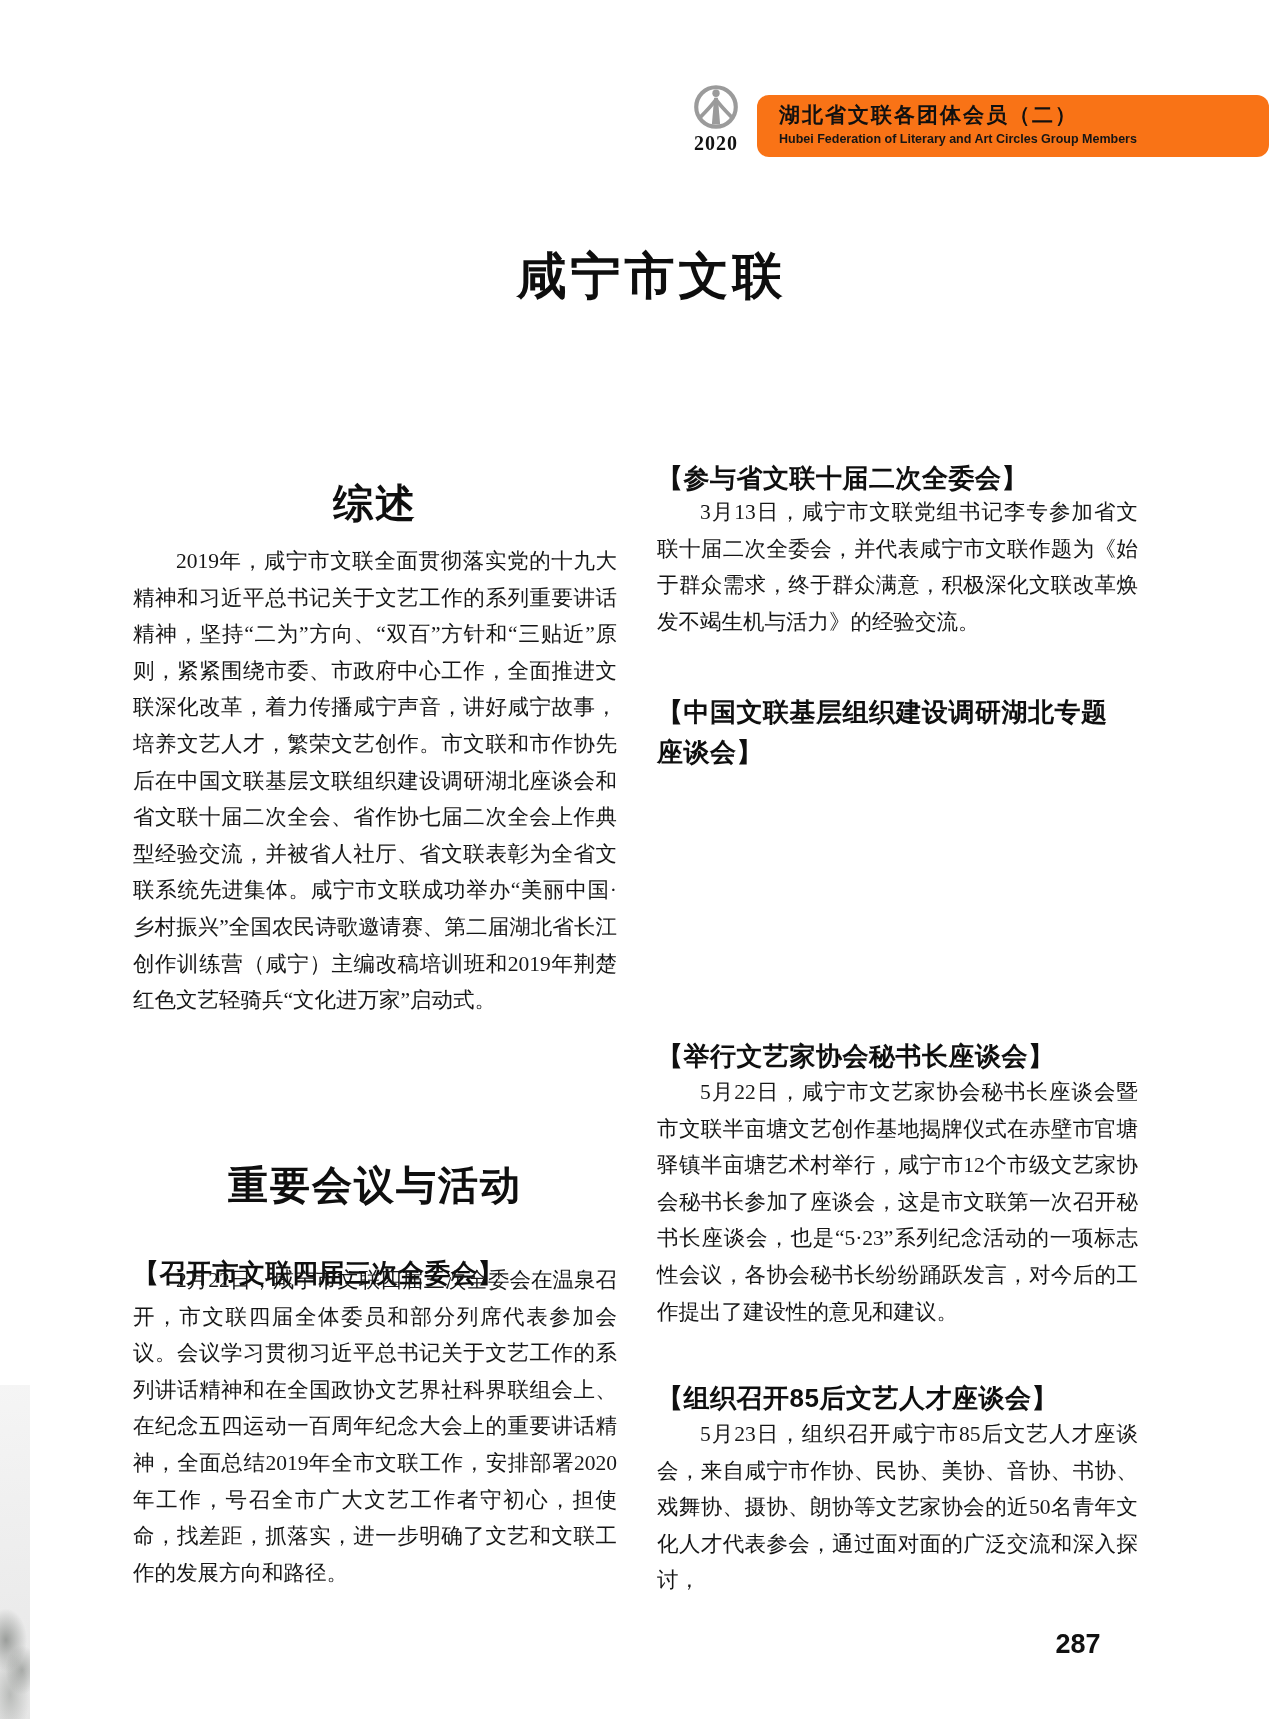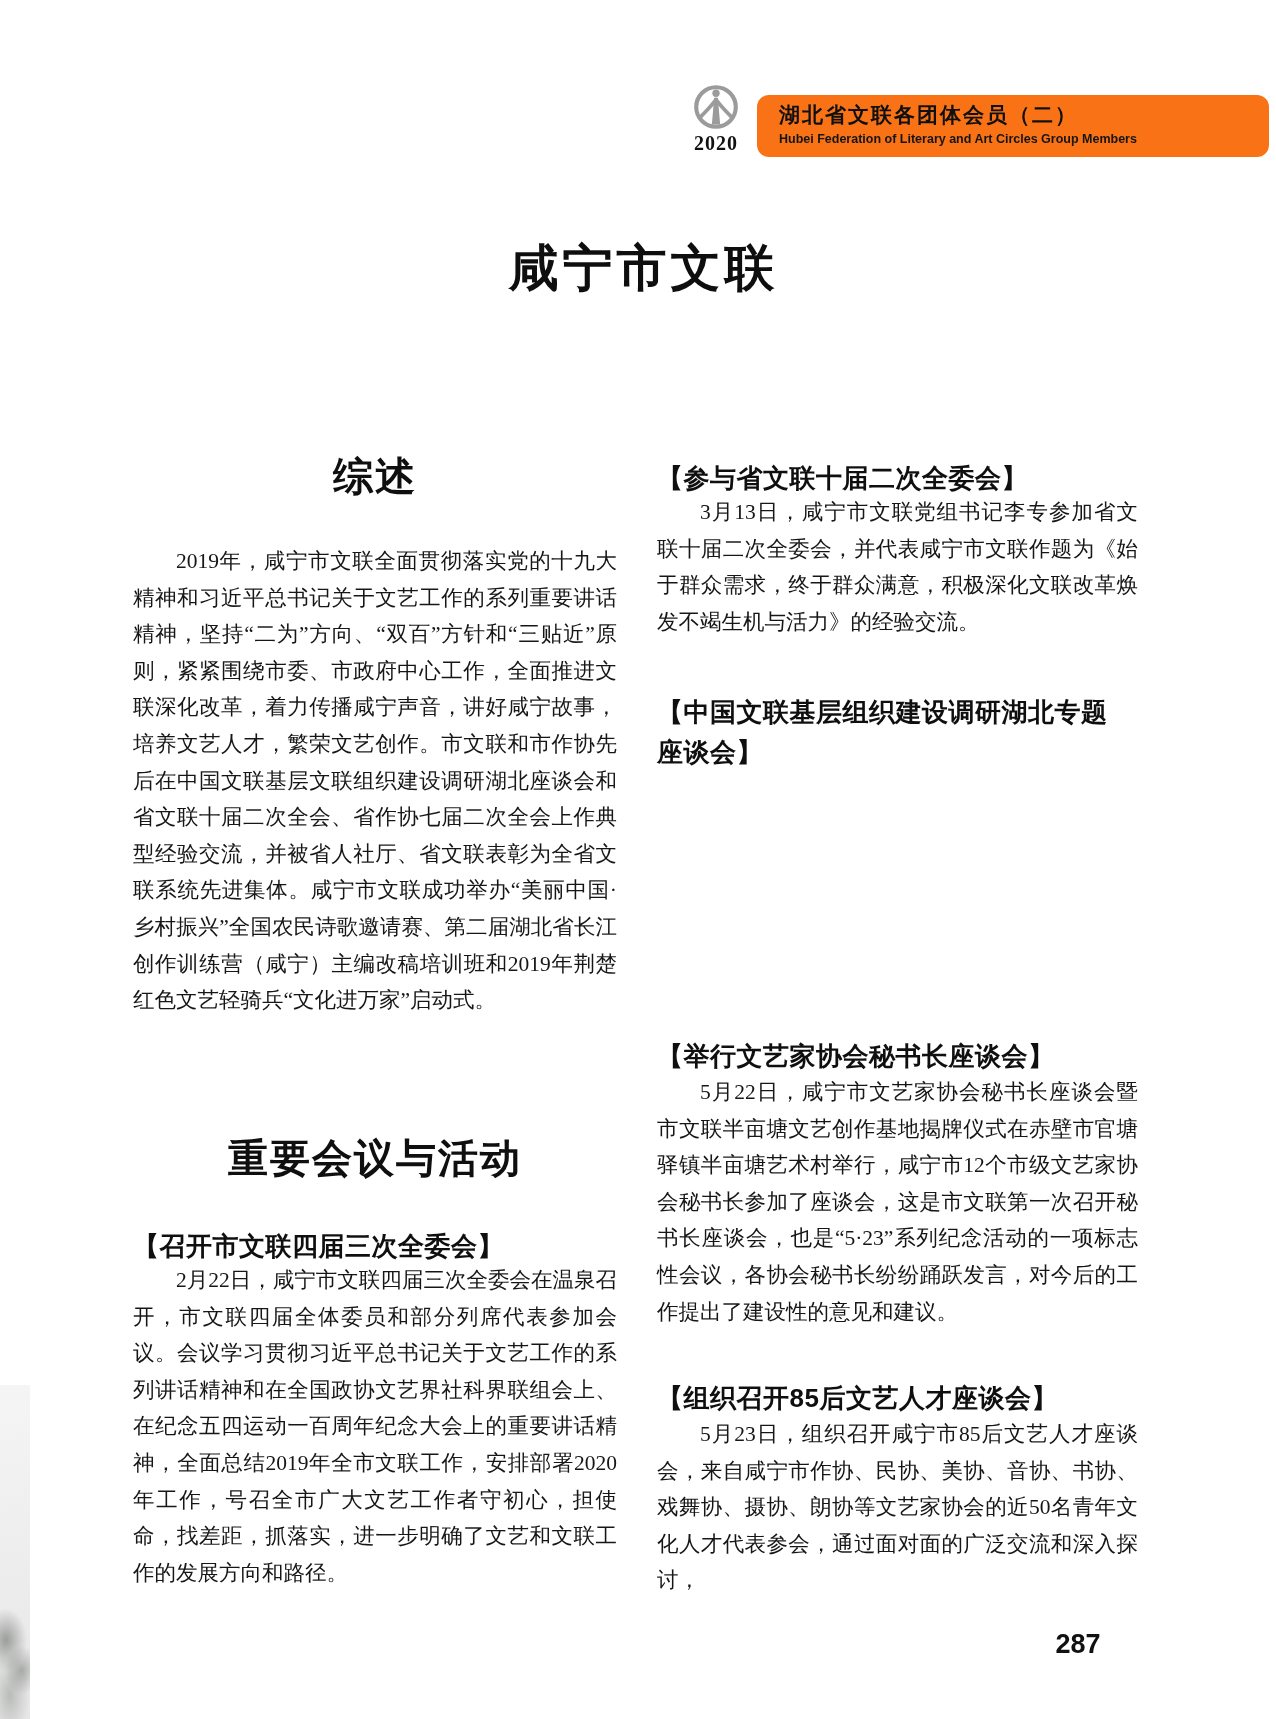--- a/index.html
+++ b/index.html
@@ -31,29 +31,29 @@
     font-weight:bold;font-size:21px;letter-spacing:2px;color:#101010;
     line-height:26px;
   }
   .banner-en{
     font-family:"Liberation Sans","DejaVu Sans",sans-serif;
     font-weight:bold;font-size:12.5px;color:#151515;line-height:18px;
     margin-top:2px;
   }
   
   .page-title{
-    position:absolute;left:133px;top:230px;width:1005px;margin:8px;
+    position:absolute;left:133px;top:230px;width:1005px;margin:16px;
     text-align:center;
     font-family:"Liberation Serif","DejaVu Serif",serif;
     font-weight:bold;font-size:50px;letter-spacing:4px;color:#0e0e0e;
     line-height:1.2;
   }
   
   .blk{position:absolute;box-sizing:border-box;}
-  .col-l{left:133px;width:484px;}
+  .col-l{left:133px;width:484px;margin-top:27px;}
   .col-r{left:657px;width:481px;}
   .big-heading{
     text-align:center;
     font-family:"Liberation Sans","DejaVu Sans",sans-serif;
     font-weight:bold;font-size:40px;letter-spacing:2px;color:#0f0f0f;
     line-height:1.2;
   }
   .art-heading{
     font-family:"Liberation Sans","DejaVu Sans",sans-serif;
     font-weight:bold;font-size:26px;color:#0f0f0f;

